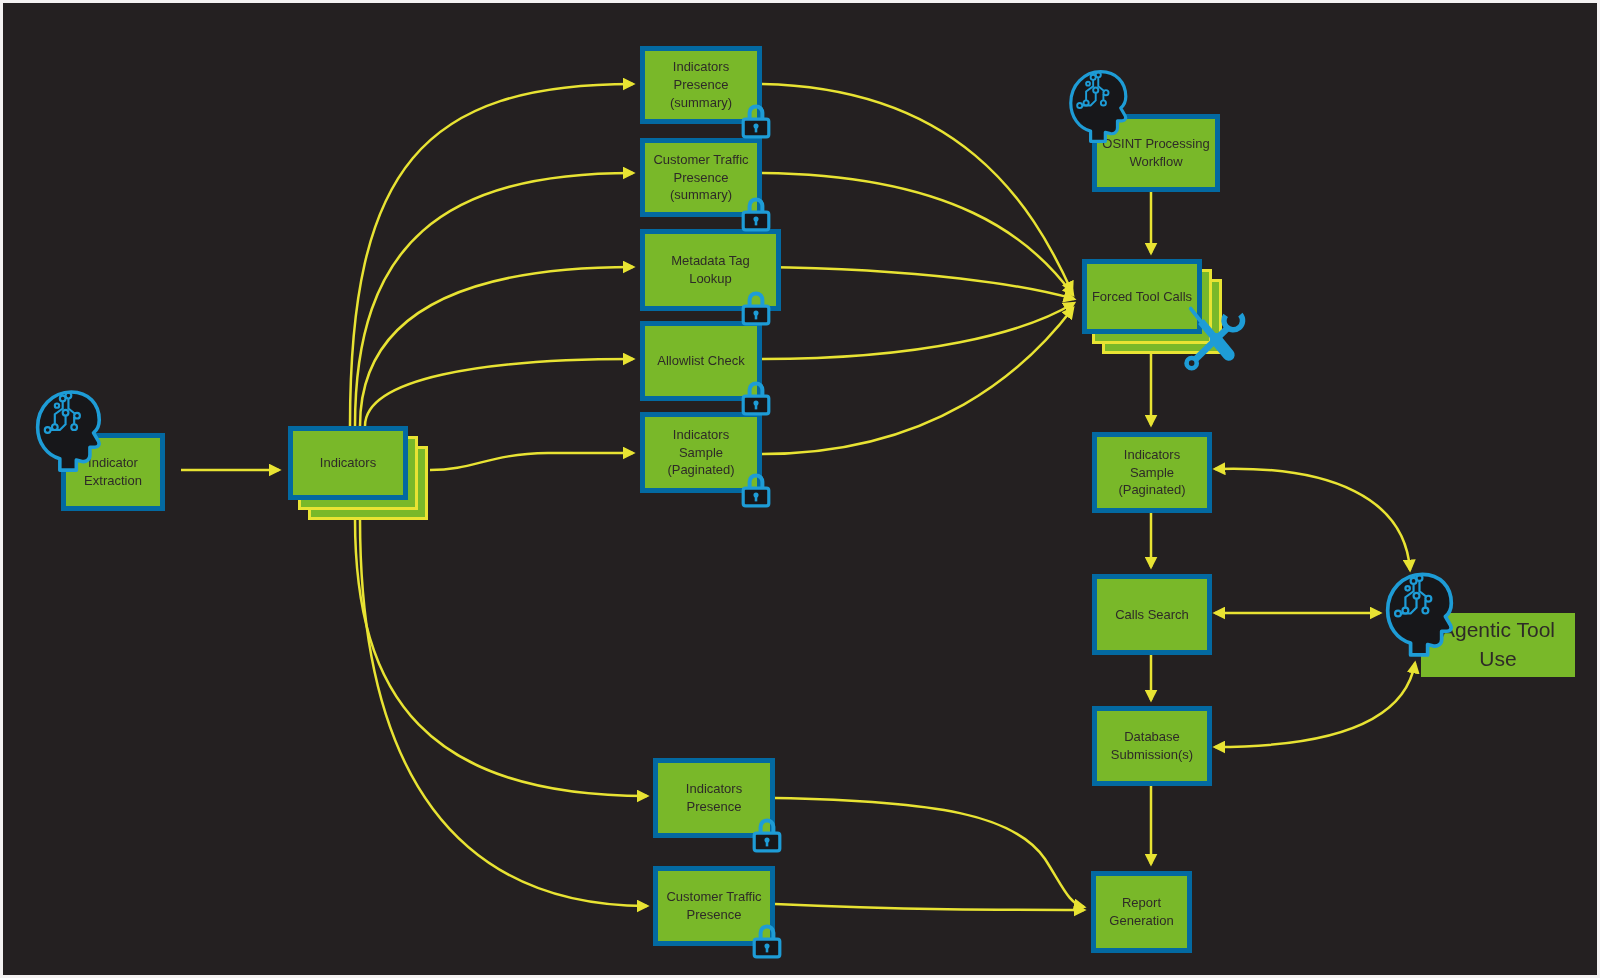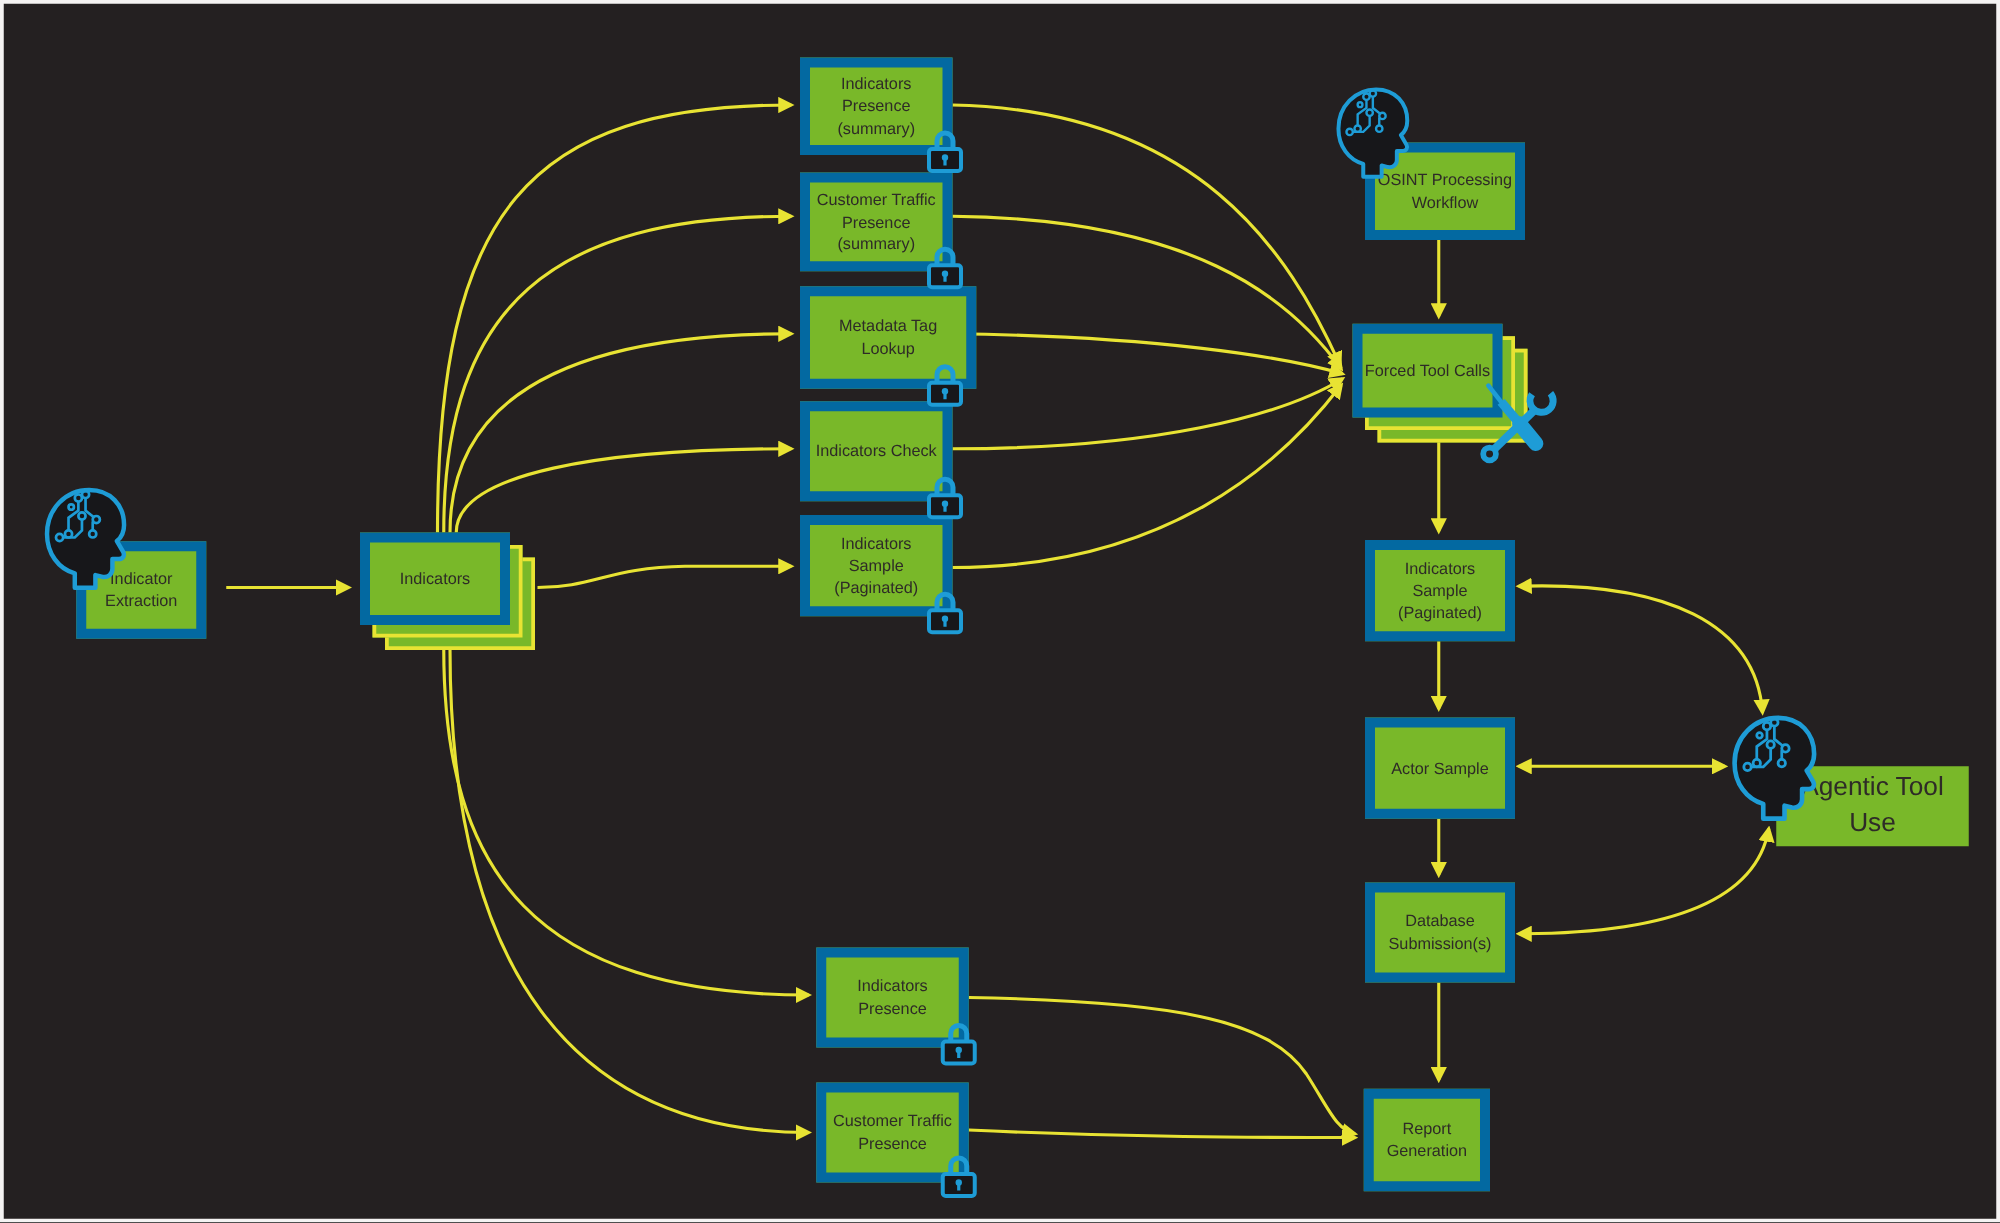--- a/index.html
+++ b/index.html
@@ -1,20 +1,20 @@
 <!DOCTYPE html>
 <html><head>
 <meta charset="utf-8">
 <style>
   html,body{margin:0;padding:0;background:#111;}
   .page{position:relative;width:1600px;height:978px;background:#242021;
         border:3px solid #f4f2f2;box-sizing:border-box;overflow:hidden;
         font-family:"Liberation Sans",sans-serif;}
   .arrows{position:absolute;left:0;top:0;z-index:1;pointer-events:none;}
-  .node{position:absolute;z-index:2;background:#79b829;border:8px solid #0369a1;
+  .node{position:absolute;z-index:2;background:#79b829;border:5px solid #0369a1;
         box-sizing:border-box;display:flex;align-items:center;justify-content:center;
         text-align:center;color:#2e2b27;font-size:13px;line-height:1.38;}
   .node .label{white-space:pre-line;}
   .stack-layer{position:absolute;z-index:2;background:#79b829;border:3px solid #e8e333;
         box-sizing:border-box;}
   .node.borderless{border:none;font-size:21px;z-index:2;}
   .icon{position:absolute;z-index:4;}
   svg.defs{position:absolute;width:0;height:0;}
 </style>
 </head>
@@ -120,21 +120,21 @@
   <div class="node" style="left:637px;top:135px;width:122px;height:79px">
     <span class="label">Customer Traffic
 Presence
 (summary)</span>
   </div>
   <div class="node" style="left:637px;top:226px;width:141px;height:82px">
     <span class="label">Metadata Tag
 Lookup</span>
   </div>
   <div class="node" style="left:637px;top:318px;width:122px;height:80px">
-    <span class="label">Indicators Check</span>
+    <span class="label">Allowlist Check</span>
   </div>
   <div class="node" style="left:637px;top:409px;width:122px;height:81px">
     <span class="label">Indicators
 Sample
 (Paginated)</span>
   </div>
 
   <div class="node" style="left:1089px;top:111px;width:128px;height:78px">
     <span class="label">OSINT Processing
 Workflow</span>
@@ -145,21 +145,21 @@
   <div class="node" style="left:1079px;top:256px;width:120px;height:75px">
     <span class="label">Forced Tool Calls</span>
   </div>
 
   <div class="node" style="left:1089px;top:429px;width:120px;height:81px">
     <span class="label">Indicators
 Sample
 (Paginated)</span>
   </div>
   <div class="node" style="left:1089px;top:571px;width:120px;height:81px">
-    <span class="label">Actor Sample</span>
+    <span class="label">Calls Search</span>
   </div>
   <div class="node" style="left:1089px;top:703px;width:120px;height:80px">
     <span class="label">Database
 Submission(s)</span>
   </div>
   <div class="node" style="left:1088px;top:868px;width:101px;height:82px">
     <span class="label">Report
 Generation</span>
   </div>
 

